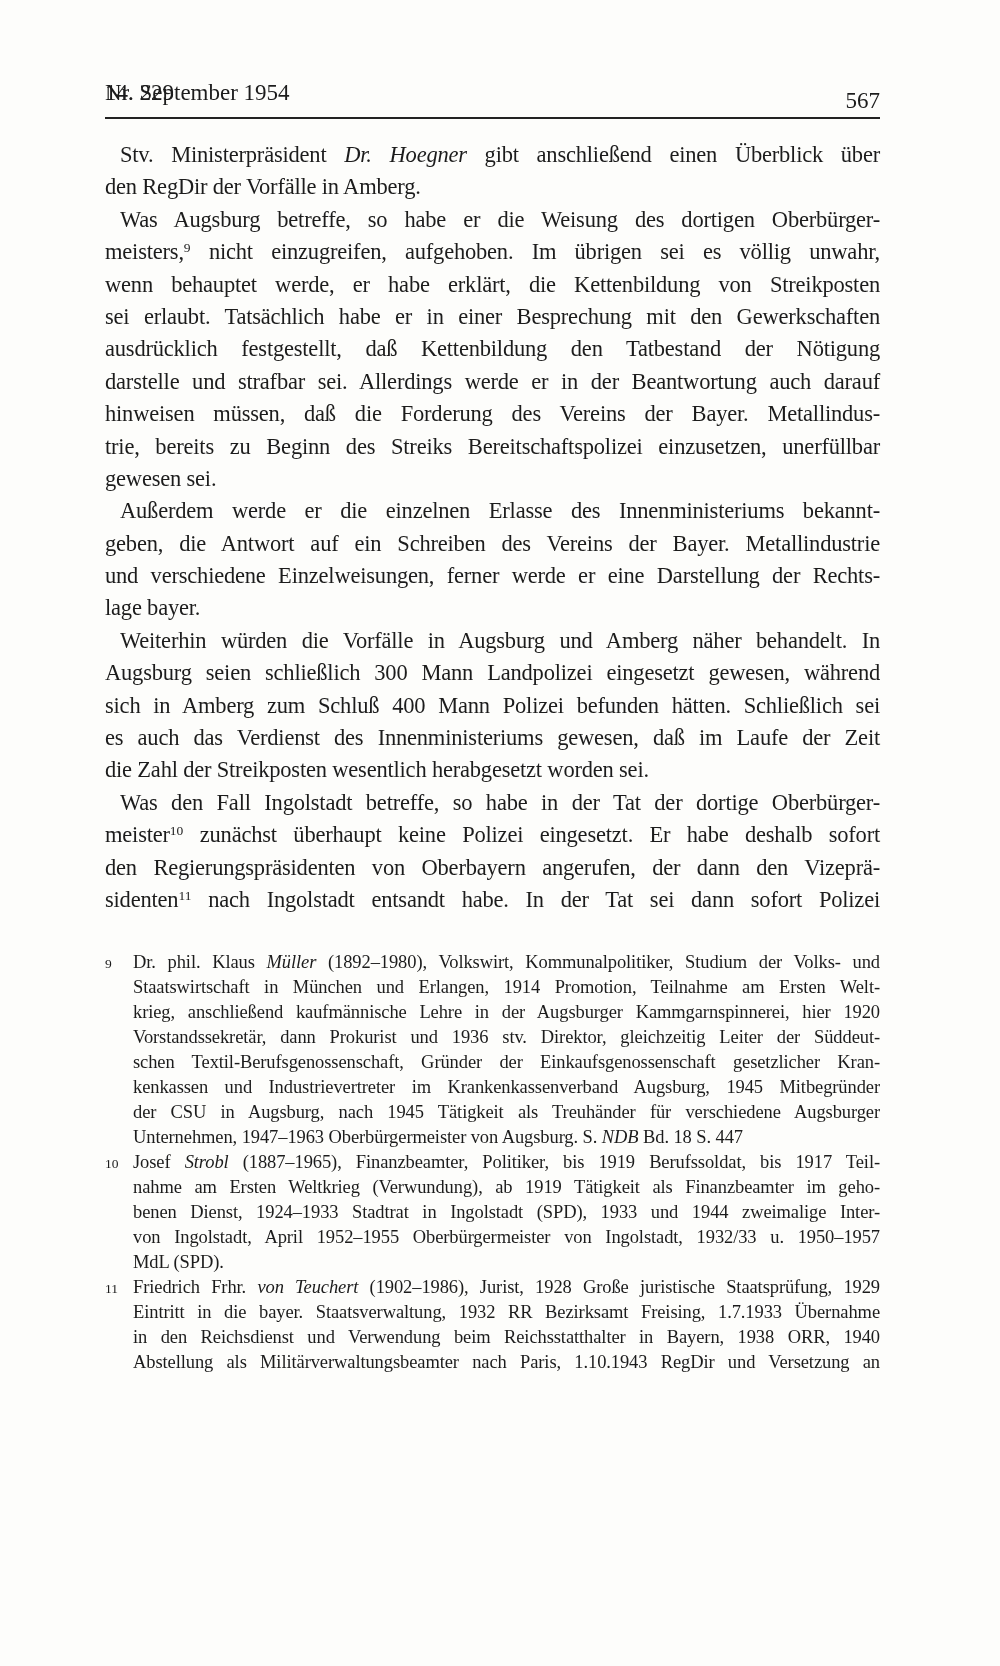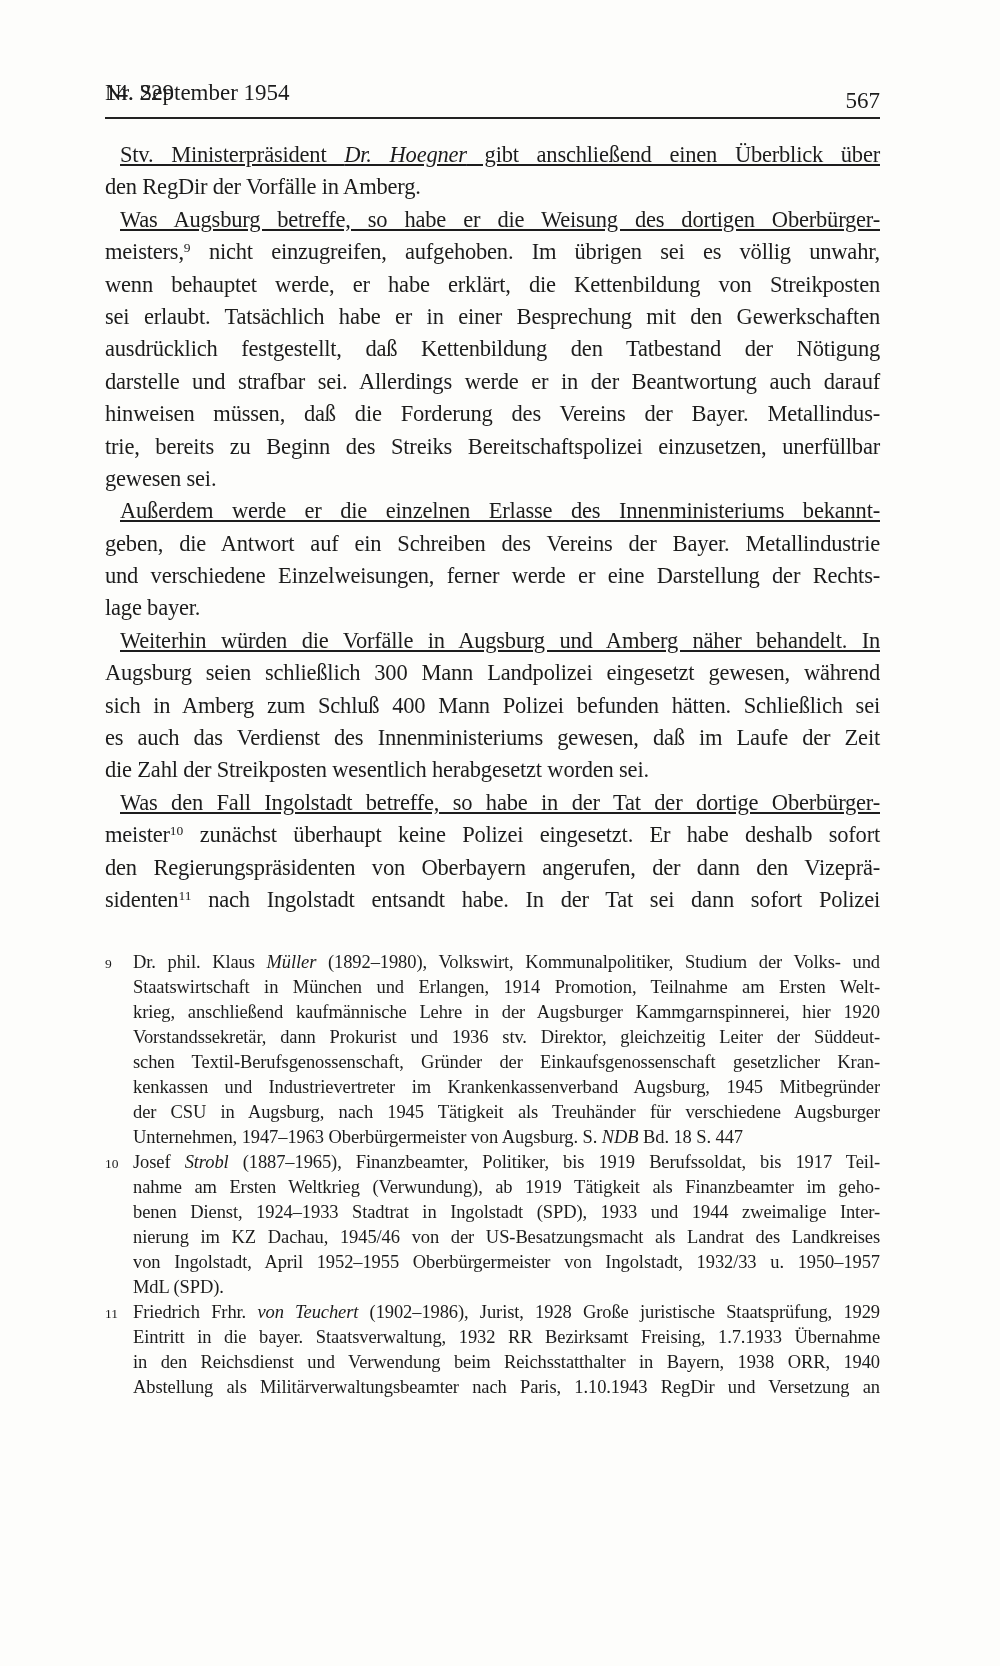--- a/index.html
+++ b/index.html
@@ -43,21 +43,21 @@
     letter-spacing: -0.2px;
   }
   .body .line {
     height: 32.4px;
     line-height: 32.4px;
     text-align: justify;
     text-align-last: justify;
     white-space: nowrap;
   }
   .body .line.last { text-align-last: left; white-space: normal; }
-  .para .line:first-child { text-indent: 15px; text-decoration: underline; }
+  .para .line:first-child { text-indent: 15px; }
   
   .footnotes {
     position: absolute;
     left: 105px;
     top: 950px;
     width: 775px;
     font-size: 18.5px;
     letter-spacing: -0.1px;
   }
   .fn { position: relative; padding-left: 28px; }
@@ -148,21 +148,20 @@
           <div class="line">der CSU in Augsburg, nach 1945 Tätigkeit als Treuhänder für verschiedene Augsburger</div>
           <div class="line last">Unternehmen, 1947–1963 Oberbürgermeister von Augsburg. S. <span class="it">NDB</span> Bd. 18 S. 447</div>
         </div>
     </div>
     <div class="fn">
       <span class="fn-num">10</span>
       <div class="fn-body">
           <div class="line">Josef <span class="it">Strobl</span> (1887–1965), Finanzbeamter, Politiker, bis 1919 Berufssoldat, bis 1917 Teil-</div>
           <div class="line">nahme am Ersten Weltkrieg (Verwundung), ab 1919 Tätigkeit als Finanzbeamter im geho-</div>
           <div class="line">benen Dienst, 1924–1933 Stadtrat in Ingolstadt (SPD), 1933 und 1944 zweimalige Inter-</div>
-          <div class="line">nierung im KZ Dachau, 1945/46 von der US-Besatzungsmacht als Landrat des Landkreises</div>
           <div class="line">von Ingolstadt, April 1952–1955 Oberbürgermeister von Ingolstadt, 1932/33 u. 1950–1957</div>
           <div class="line last">MdL (SPD).</div>
         </div>
     </div>
     <div class="fn">
       <span class="fn-num">11</span>
       <div class="fn-body">
           <div class="line">Friedrich Frhr. <span class="it">von Teuchert</span> (1902–1986), Jurist, 1928 Große juristische Staatsprüfung, 1929</div>
           <div class="line">Eintritt in die bayer. Staatsverwaltung, 1932 RR Bezirksamt Freising, 1.7.1933 Übernahme</div>
           <div class="line">in den Reichsdienst und Verwendung beim Reichsstatthalter in Bayern, 1938 ORR, 1940</div>

